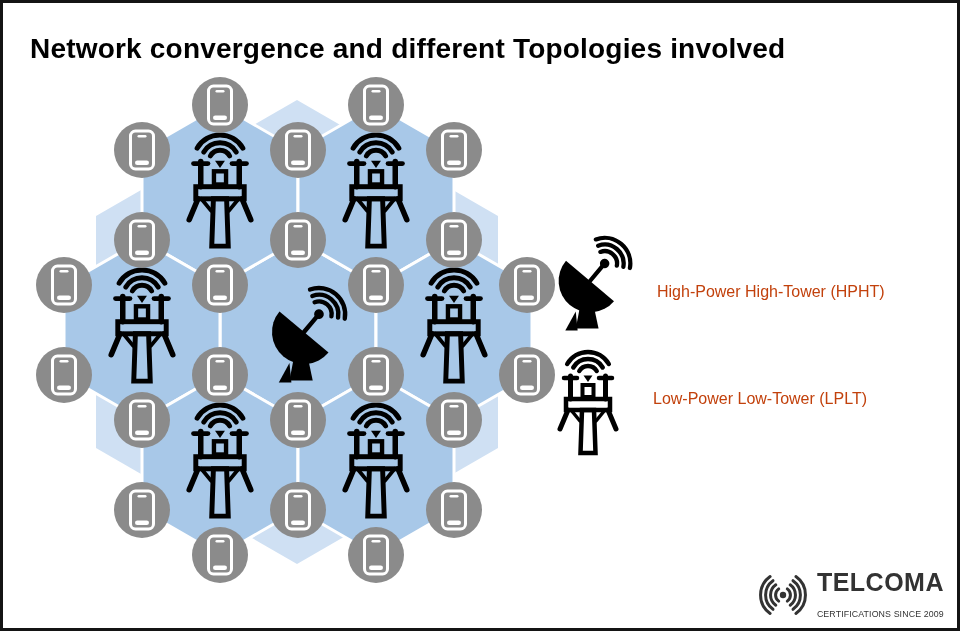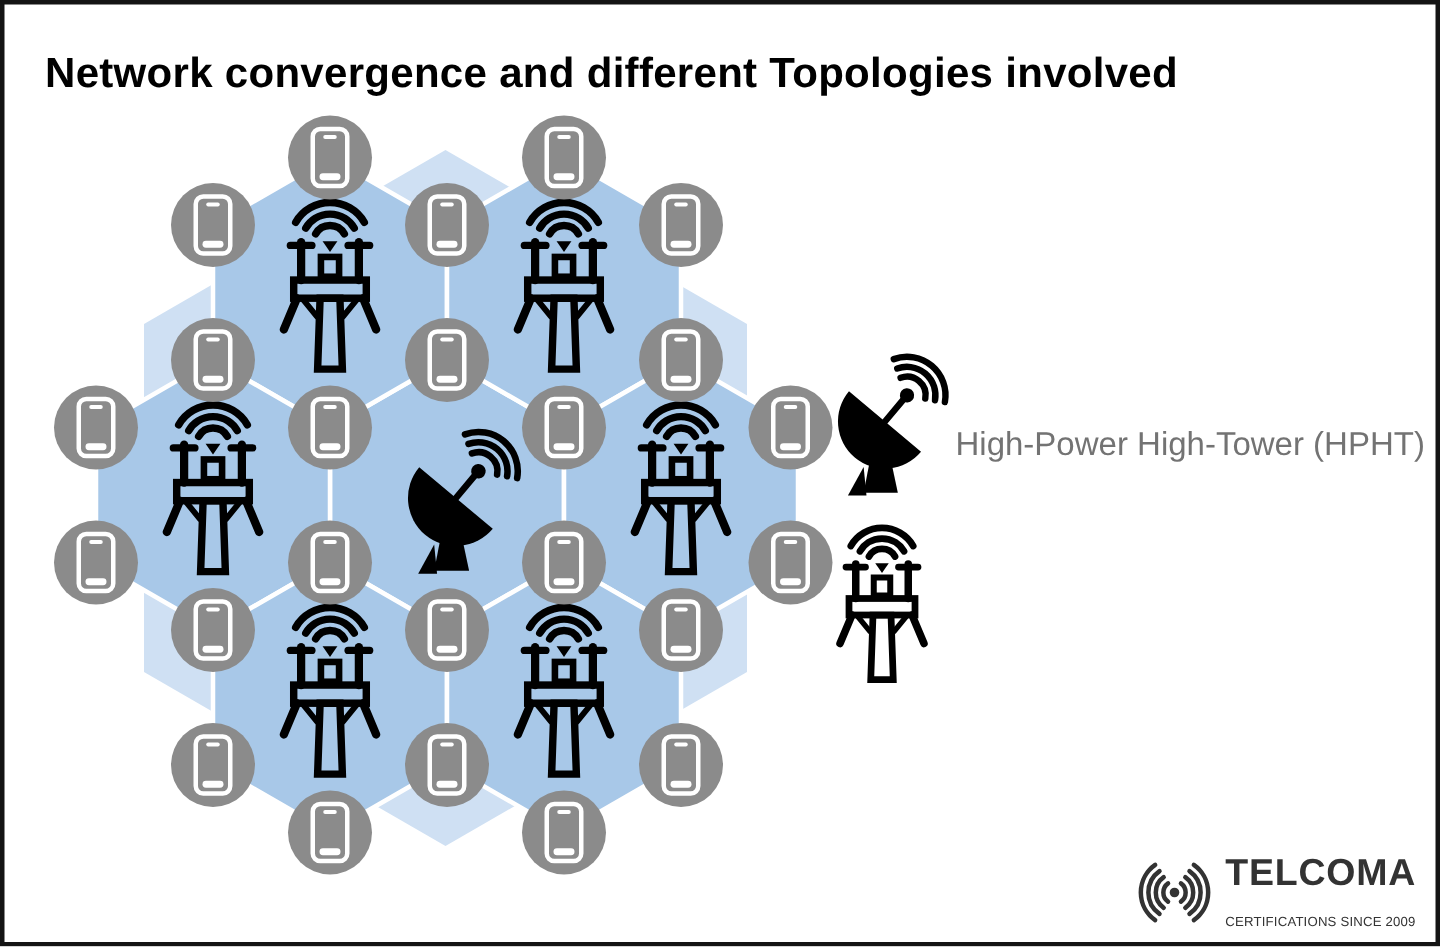--- a/index.html
+++ b/index.html
@@ -7,21 +7,21 @@
     position:relative;width:960px;height:631px;background:#ffffff;
     overflow:hidden;font-family:"Liberation Sans",sans-serif;
   }
   .frame{position:absolute;inset:0;border:3px solid #141414;pointer-events:none;}
   .title{
     position:absolute;left:30px;top:33px;font-size:28px;font-weight:bold;
     color:#000;letter-spacing:.2px;white-space:nowrap;
   }
   .diagram-svg{position:absolute;left:0;top:0;}
   .legend-label{
-    position:absolute;font-size:22px;font-weight:500;color:#737373;white-space:nowrap;
+    position:absolute;font-size:16px;font-weight:500;color:#c2410c;white-space:nowrap;margin-left:20px;
   }
   .legend-label.hpht{left:637px;top:283px;}
   .legend-label.lplt{left:633px;top:390px;}
   .logo{
     position:absolute;right:16px;bottom:12px;display:flex;align-items:center;gap:3px;
     color:#333333;
   }
   .logo-text{display:flex;flex-direction:column;align-items:flex-start;justify-content:center;}
   .logo-brand{font-size:25px;font-weight:bold;letter-spacing:.5px;line-height:.95;}
   .logo-tagline{font-size:8.8px;letter-spacing:.12px;margin-top:14px;font-weight:500;}
@@ -129,20 +129,21 @@
 
     <g>
       <use href="#dish" transform="translate(590,281) scale(0.95)"></use>
     </g>
     <g>
       <use href="#tower" transform="translate(588,402)"></use>
     </g>
   </svg>
 
   <div class="legend-label hpht">High-Power High-Tower (HPHT)</div>
+  <div class="legend-label lplt">Low-Power Low-Tower (LPLT)</div>
 
   <div class="logo">
     <svg width="62" height="46" viewBox="-31 -23 62 46" fill="none" stroke="#333333" stroke-width="3" stroke-linecap="round">
       <circle cx="0" cy="0" r="3.2" fill="#333333" stroke="none"></circle>
       <path d="M 4.3,-6.1 A 7.5 7.5 0 0 1 4.3,6.1"></path>
       <path d="M 7.2,-10.2 A 12.5 12.5 0 0 1 7.2,10.2"></path>
       <path d="M 10,-14.3 A 17.5 17.5 0 0 1 10,14.3"></path>
       <path d="M 12.9,-18.4 A 22.5 22.5 0 0 1 12.9,18.4"></path>
       <path d="M -4.3,-6.1 A 7.5 7.5 0 0 0 -4.3,6.1"></path>
       <path d="M -7.2,-10.2 A 12.5 12.5 0 0 0 -7.2,10.2"></path>

